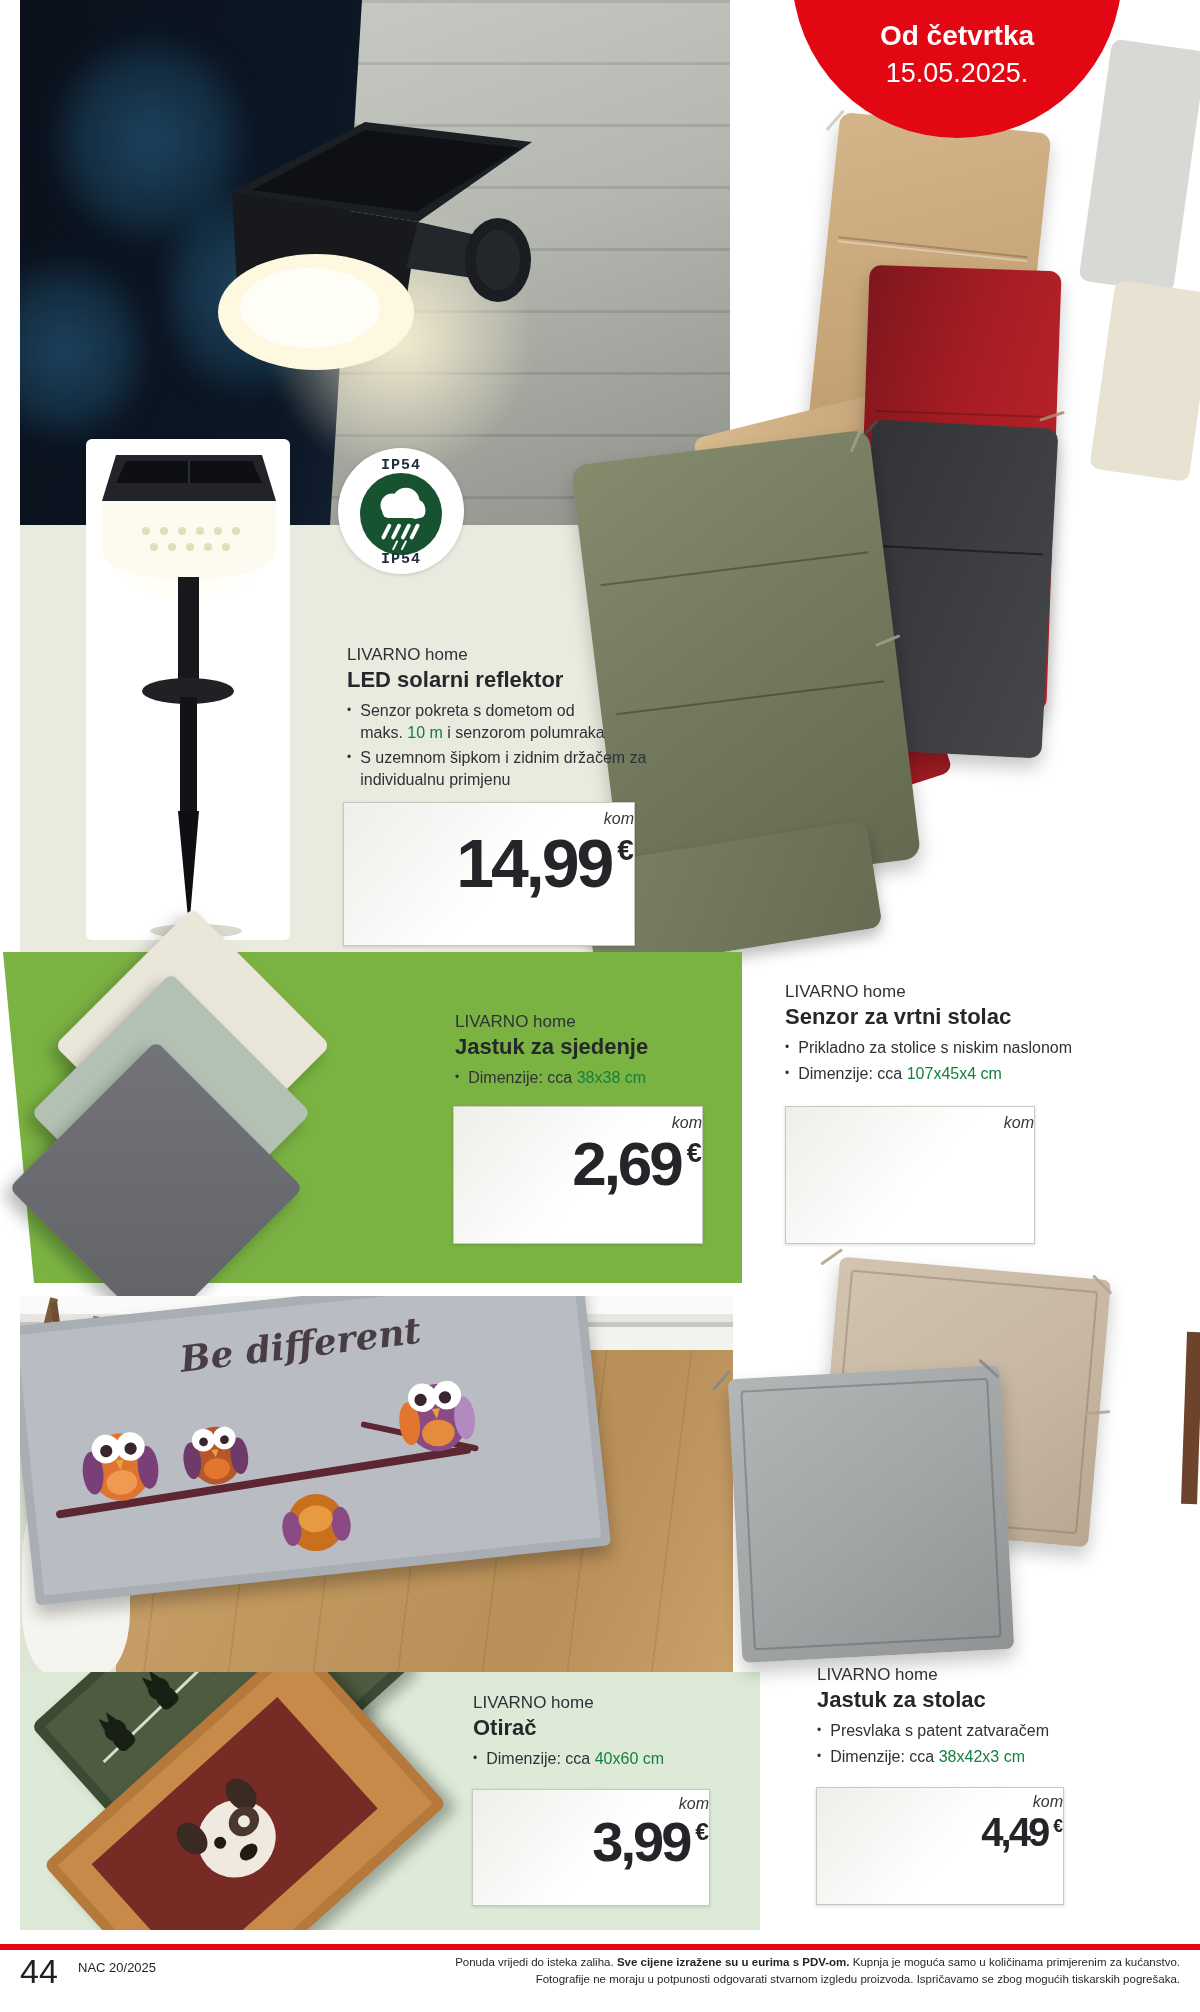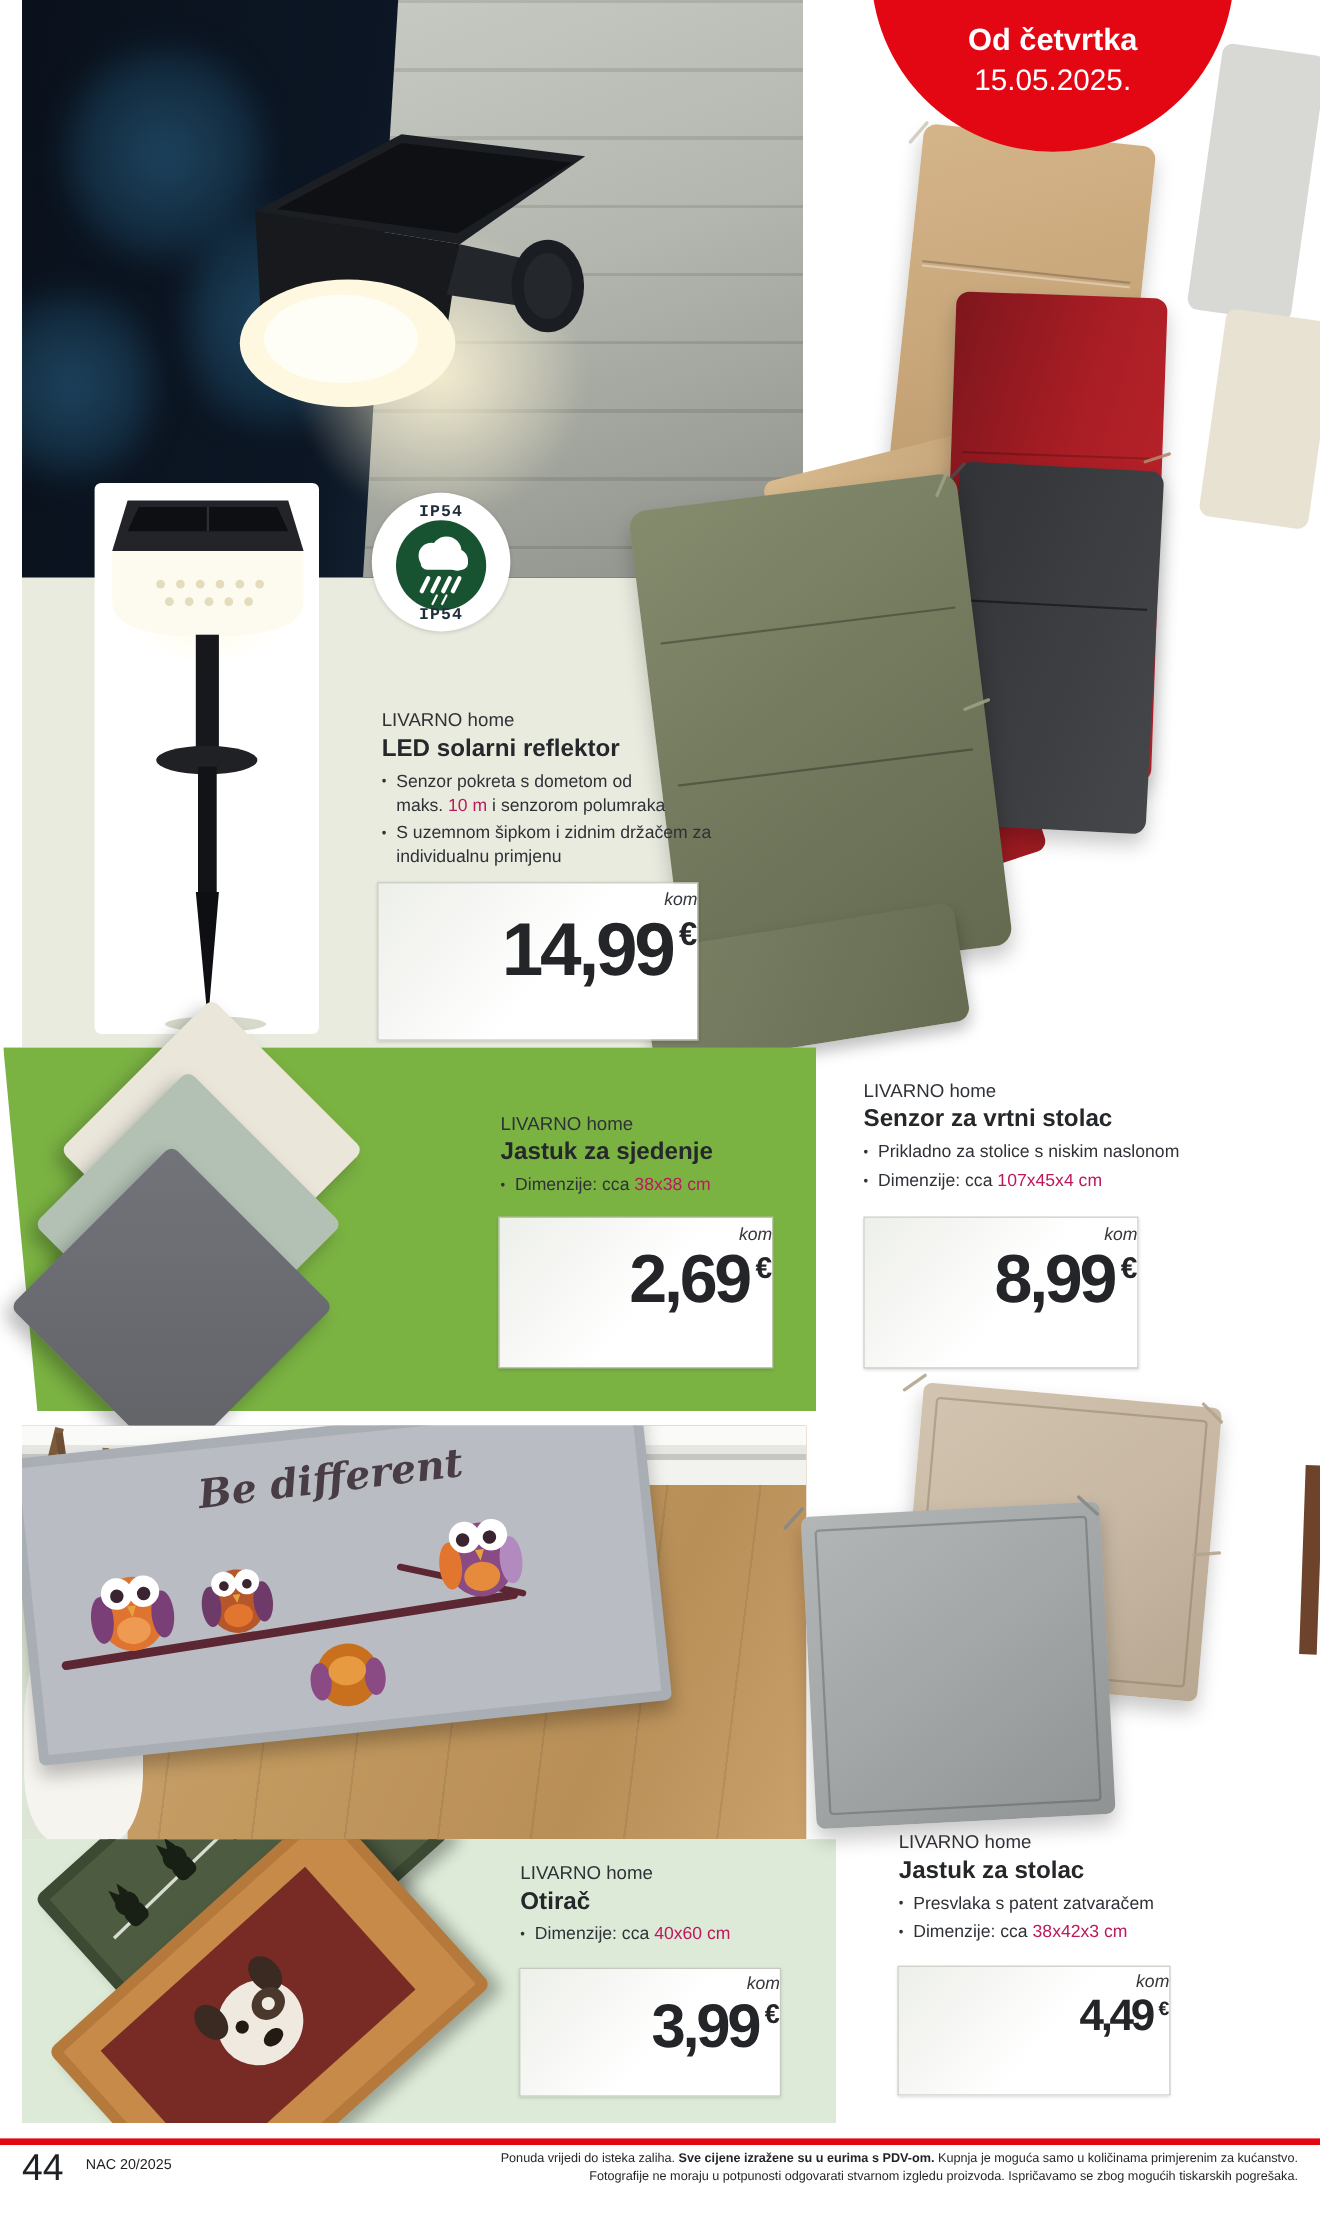--- a/index.html
+++ b/index.html
@@ -59,21 +59,21 @@
   .coir-mat{position:absolute;transform:rotate(-42deg);border-radius:8px;box-shadow:6px 10px 14px rgba(0,0,0,.3)}
 
   
   .ptxt{position:absolute}
   .brand{font-size:17px;color:#2e3237}
   .ptitle{font-size:22px;font-weight:bold;color:#25282b;margin-top:2px}
   .bullets{margin-top:7px;font-size:16px;line-height:21.5px;color:#2e3237}
   .bullet{display:flex;gap:9px;margin-top:4px}
   .dot{font-size:12px;line-height:21.5px}
   .bt{white-space:pre-line}
-  .red{color:#be185d}
+  .red{color:#15803d}
 
   
   .pricebox{position:absolute;text-align:right;background:linear-gradient(130deg,#edefe9 0%,#ffffff 55%);
             border:1px solid #c6c9c0;box-shadow:0 1px 3px rgba(0,0,0,.15)}
   .kom{font-style:italic;font-size:16px;color:#33373b;margin-top:7px}
   .price{font-weight:bold;color:#232528;letter-spacing:-3px;line-height:1;margin-top:1px}
   .eur{font-size:44%;vertical-align:top;position:relative;top:6px;margin-left:6px;letter-spacing:0}
 
   
   .red-rule{left:0;top:1944px;width:1200px;height:6px;background:#e30613}
@@ -249,23 +249,20 @@
         <span class="bt"><span>Prikladno za stolice s niskim naslonom</span></span>
       </div>
       <div class="bullet">
         <span class="dot">•</span>
         <span class="bt"><span>Dimenzije: cca </span><span class="red">107x45x4 cm</span></span>
       </div>
     </div>
   </div>
   <div class="pricebox" style="left:785px;top:1106px;width:248px;height:136px">
     <div class="kom">kom</div>
-    <div class="price" style="font-size:62px">
-      <span>8,99</span><span class="eur">€</span>
-    </div>
   </div>
 
   <div class="abs wood-photo">
     <div class="abs" style="left:0;top:0;width:713px;height:54px;
          background:linear-gradient(#fafaf8 0 18px,#e6e6e2 18px 26px,#c6c7c3 26px 31px,#f2f2ee 31px 54px)"></div>
     <div class="abs" style="left:0;top:40px;width:96px;height:336px;background:#dde6d6"></div>
     <div class="abs" style="left:12px;top:0;width:8px;height:150px;background:#7c5c3c;transform:rotate(14deg)"></div>
     <div class="abs" style="left:42px;top:6px;width:7px;height:170px;background:#6e4f33;transform:rotate(-8deg)"></div>
     <div class="abs" style="left:66px;top:20px;width:6px;height:140px;background:#8a6a46;transform:rotate(6deg)"></div>
     <div class="abs" style="left:2px;top:170px;width:108px;height:210px;background:#f5f4ef;border-radius:46% 46% 30% 30%"></div>

